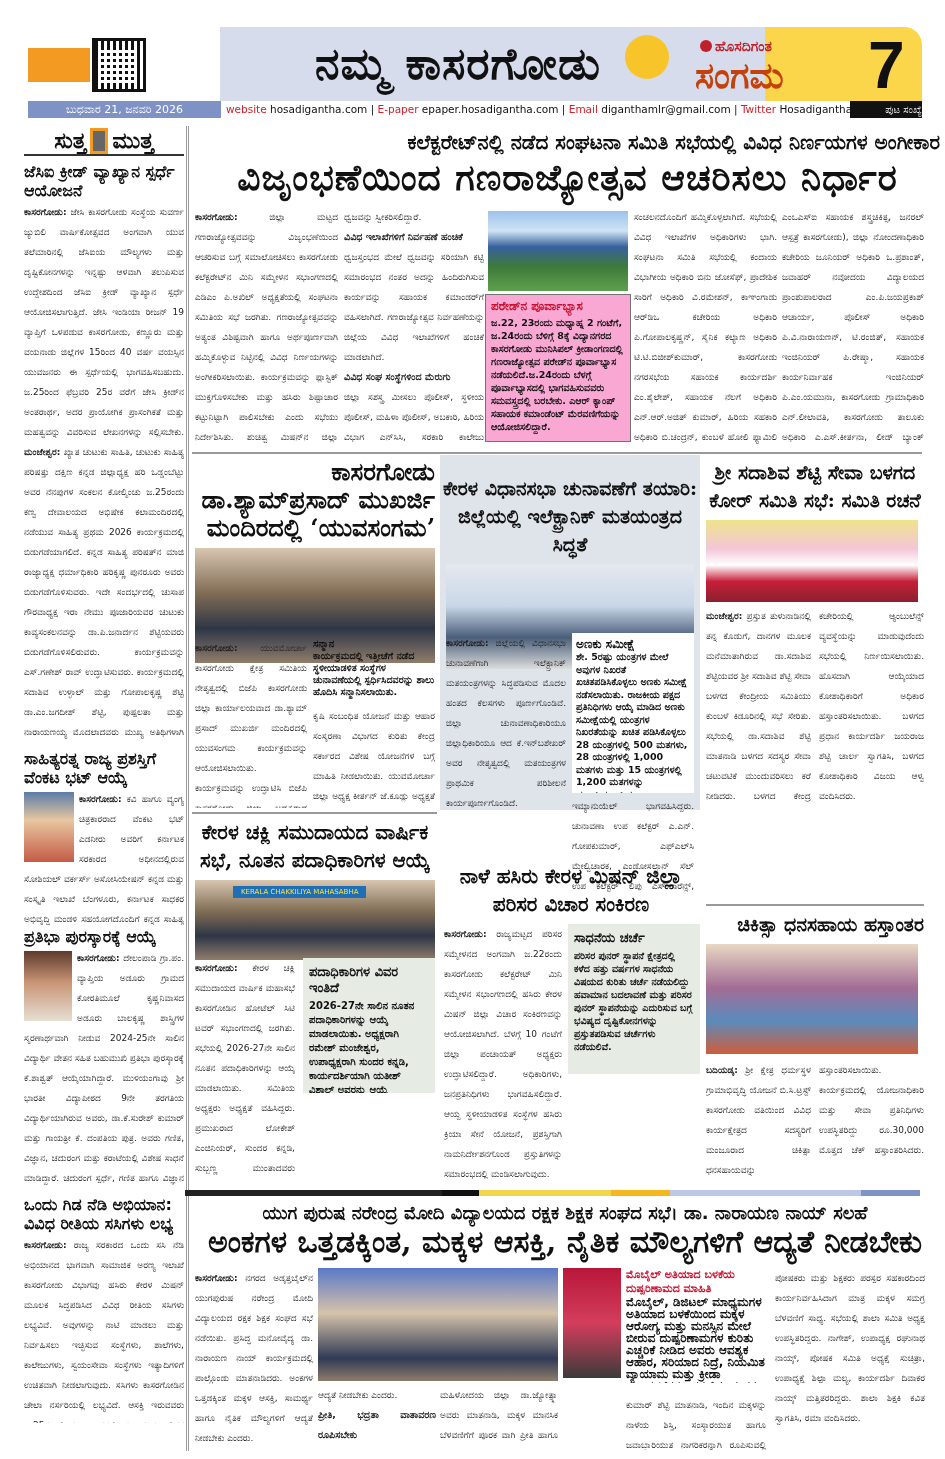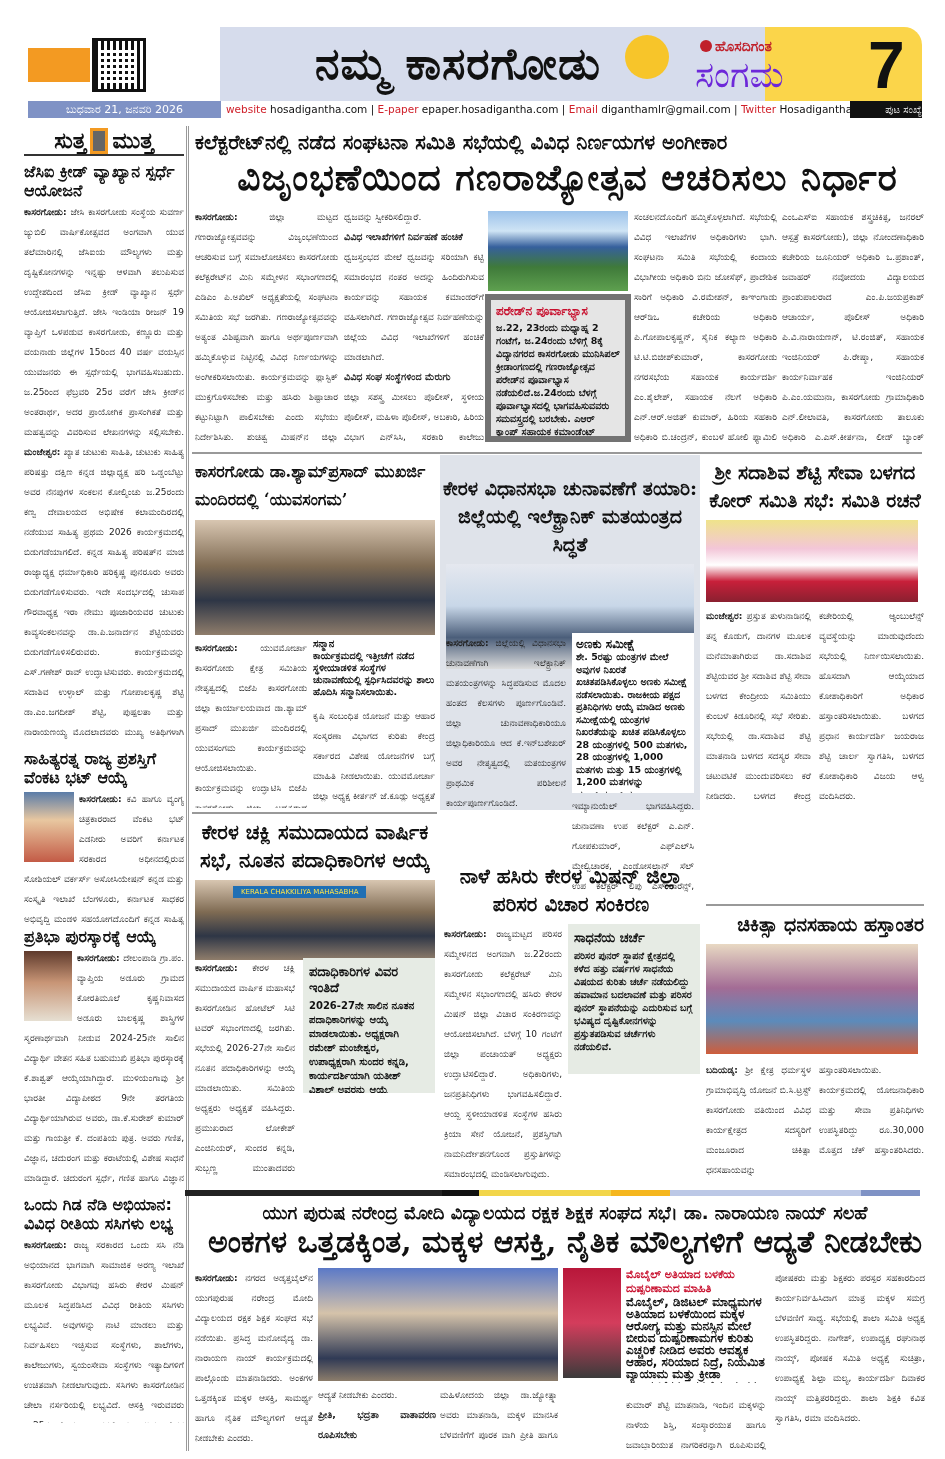--- a/index.html
+++ b/index.html
@@ -12,39 +12,39 @@
  repeating-linear-gradient(90deg,#111 0 3px,#fff 3px 6px),#fff;border:3px solid #111}
 .qr::after{content:"";position:absolute;inset:6px;background:repeating-linear-gradient(0deg,#fff 0 3px,transparent 3px 6px)}
 .qr-text{left:160px;top:38px;width:150px;font-size:10.5px;line-height:13px;font-family:"DejaVu Serif",serif}
 .qr-text div:first-child{font-size:9px}
 .mast-bg{left:220px;top:27px;width:670px;height:74px;background:#d6dcec;border-radius:0 0 0 0}
 .mast-yellow{left:765px;top:27px;width:157px;height:74px;background:#fbd54a;border-radius:0 18px 0 0}
 .sun{left:625px;top:35px;width:44px;height:44px;border-radius:50%;background:#f7c52a}
 .title{left:315px;top:38px;font-size:44px;font-weight:900;letter-spacing:1px;font-family:"DejaVu Serif",serif}
 .brand-top{left:700px;top:38px;font-size:14px;font-weight:bold;color:#c0202a}
 .brand-top .dot{display:inline-block;width:12px;height:12px;border-radius:50%;background:#c0202a;vertical-align:-1px;margin-right:3px}
-.brand-main{left:695px;top:54px;font-size:36px;font-weight:400;color:#6d28d9;font-family:"DejaVu Serif",serif}
+.brand-main{left:695px;top:54px;font-size:36px;font-weight:700;color:#c2410c;font-family:"DejaVu Serif",serif}
 .page-no{left:868px;top:30px;font-size:66px;font-weight:900;font-family:"Liberation Sans",sans-serif;line-height:70px}
 .datebar{left:28px;top:101px;width:193px;height:17px;background:#7f92c5;color:#fff;font-size:11px;text-align:center;line-height:17px}
 .linkbar{left:221px;top:101px;width:520px;height:17px;font-size:10.5px;line-height:17px;padding-left:5px;white-space:nowrap}
 .linkbar .r{color:#d0202a}
 .pages-tag{left:850px;top:101px;width:72px;height:17px;background:#111;color:#fff;font-size:10px;text-align:right;line-height:17px}
 
 .col-rule{background:#999}
 .sidebar{left:24px;top:126px;width:160px}
 .sutta{font-size:22px;font-weight:bold;text-align:center;height:30px;line-height:30px;border-bottom:2px solid #333;margin-bottom:4px;position:relative}
 .sutta .door{display:inline-block;width:18px;height:26px;border:3px solid #f39a22;background:#666;vertical-align:-6px;margin:0 4px}
 .h-side{font-size:16px;font-weight:900;line-height:19px;margin:2px 0}
 .body-txt{font-size:9px;line-height:20px;color:#222;text-align:justify}
 .body-txt b{font-weight:bold}
 .pic{background:linear-gradient(135deg,#c9a07d,#7a5a46 60%,#d7c2a6)}
 
-.lead-kicker{left:195px;top:130px;width:745px;text-align:left;font-size:20px;font-weight:900}
+.lead-kicker{left:195px;top:130px;width:745px;text-align:right;font-size:20px;font-weight:900}
 .lead-head{left:195px;top:156px;width:745px;text-align:center;font-size:36px;font-weight:900;font-family:"DejaVu Serif",serif;letter-spacing:1px}
-.boxed{border:6px solid #737373;background:#e5e5e5}
+.boxed{border:1px solid #737373;background:#f9a8d4}
 .red-head{color:#c8102e;font-weight:900}
 .grey-panel{background:#dfe3ea}
 .h-sec{font-size:22px;font-weight:900;font-family:"DejaVu Serif",serif;line-height:28px}
 .photo{background:linear-gradient(160deg,#7d8fa8 0%,#b6a28a 40%,#3b3b3b 75%,#c9b6a0 100%)}
 .photo.bld{background:linear-gradient(180deg,#9cc2ea 0%,#cfe4f5 25%,#36609d 45%,#3f7a3a 70%,#5ea04f 100%)}
 .photo.hall{background:linear-gradient(180deg,#e5e8ef 0%,#c8d7e8 40%,#4b5e7a 70%,#dcdcdc 100%)}
 .photo.stage{background:linear-gradient(180deg,#efe38b 0%,#f3c6d8 35%,#ffffff 55%,#c8203a 75%,#8a2030 100%)}
 .photo.red{background:linear-gradient(180deg,#b8173a 0%,#d43d5c 50%,#3b3b3b 100%)}
 .photo.group{background:linear-gradient(180deg,#d8c6b1 0%,#7f6b53 40%,#2e3646 70%,#8f7d6b 100%)}
 .photo.med{background:linear-gradient(180deg,#e8d9c3 0%,#a36c95 40%,#5b8bbb 70%,#cf5d3b 100%)}
@@ -125,21 +125,21 @@
 <div class="abs photo bld" style="left:488px;top:211px;width:140px;height:80px"></div>
 <div class="abs boxed" style="left:485px;top:294px;width:146px;height:148px;padding:4px 5px;overflow:hidden">
   <div class="red-head" style="font-size:12px;margin-bottom:3px">ಪರೇಡ್‌ನ ಪೂರ್ವಾಭ್ಯಾಸ</div>
   <div style="font-size:9.5px;line-height:13px;font-weight:bold">ಜ.22, 23ರಂದು ಮಧ್ಯಾಹ್ನ 2 ಗಂಟೆಗೆ, ಜ.24ರಂದು ಬೆಳಿಗ್ಗೆ 8ಕ್ಕೆ ವಿದ್ಯಾನಗರದ ಕಾಸರಗೋಡು ಮುನಿಸಿಪಲ್ ಕ್ರೀಡಾಂಗಣದಲ್ಲಿ ಗಣರಾಜ್ಯೋತ್ಸವ ಪರೇಡ್‌ನ ಪೂರ್ವಾಭ್ಯಾಸ ನಡೆಯಲಿದೆ.ಜ.24ರಂದು ಬೆಳಗ್ಗೆ ಪೂರ್ವಾಭ್ಯಾಸದಲ್ಲಿ ಭಾಗವಹಿಸುವವರು ಸಮವಸ್ತ್ರದಲ್ಲಿ ಬರಬೇಕು. ಎಆರ್ ಕ್ಯಾಂಪ್ ಸಹಾಯಕ ಕಮಾಂಡೆಂಟ್ ಮೆರವಣಿಗೆಯನ್ನು ಆಯೋಜಿಸಲಿದ್ದಾರೆ.</div>
 </div>
 <div class="abs body-txt" style="left:634px;top:207px;width:143px;height:238px;overflow:hidden">ಸಂಚಲನದೊಂದಿಗೆ ಹಮ್ಮಿಕೊಳ್ಳಲಾಗಿದೆ. ಸಭೆಯಲ್ಲಿ ವಿವಿಧ ಇಲಾಖೆಗಳ ಅಧಿಕಾರಿಗಳು ಭಾಗಿ. ಸಂಘಟನಾ ಸಮಿತಿ ಸಭೆಯಲ್ಲಿ ಕಂದಾಯ ವಿಭಾಗೀಯ ಅಧಿಕಾರಿ ಬಿನು ಜೋಸೆಫ್, ಪ್ರಾದೇಶಿಕ ಸಾರಿಗೆ ಅಧಿಕಾರಿ ವಿ.ರಮೇಶನ್, ಕಾಞಂಗಾಡು ಆರ್‌ಡಿಒ ಕಚೇರಿಯ ಅಧಿಕಾರಿ ಪಿ.ಗೋಪಾಲಕೃಷ್ಣನ್, ಸೈನಿಕ ಕಲ್ಯಾಣ ಅಧಿಕಾರಿ ಟಿ.ಟಿ.ಬಿಜೀಶ್‌ಕುಮಾರ್, ಕಾಸರಗೋಡು ನಗರಸಭೆಯ ಸಹಾಯಕ ಕಾರ್ಯದರ್ಶಿ ಎಂ.ಶೈಲೇಶ್, ಸಹಾಯಕ ನೆಲಗೆ ಅಧಿಕಾರಿ ಎನ್.ಆರ್.ಅಜಿತ್ ಕುಮಾರ್, ಹಿರಿಯ ಸಹಕಾರಿ ಅಧಿಕಾರಿ ಬಿ.ಚಂದ್ರನ್, ಕುಂಬಳೆ ಹೋಲಿ ಫ್ಯಾಮಿಲಿ ಶಾಲೆಯ ಅರುಣ್ ಕ್ಯಾಸ್ತ್ರ, ಜಿಲ್ಲಾ ಸರಬರಾಜು ಅಧಿಕಾರಿ ಕೆ.ಎನ್.ಬಿಂದು, ನೆಹರೂ ಕಲಾ ಮತ್ತು ವಿಜ್ಞಾನ ಕಾಲೇಜಿನ ಸಹಾಯಕ ಪ್ರಾಧ್ಯಾಪಕ ಡಾ.ಕೆ.ಸುಬ್ರಹ್ಮಣ್ಯ ಪ್ರಸಾದ್, ಜಿಲ್ಲಾ ಪಂಚಾಯತ್ ಅಧಿಕಾರಿ ಎಂ.ವಿ.ರಾಧಾಕೃಷ್ಣನ್, ಅಂತರಿಕ ಜಾಗೃತ ವಿಭಾಗದ ಅಧಿಕಾರಿ ಕೆ.ಅಭಿಲಾಷ್, ವಿ.ಪಿ.ಬಾಬು (ಕೆಡಬ್ಲ್ಯುಎ ರಸ್ತೆ ವಿಭಾಗ), ಎಂ.ಸುಜಿತ್ ಕುಮಾರ್ (ಕೆಡಬ್ಲ್ಯುಎ ಇಲೆಕ್ಟ್ರಿಕಲ್ ವಿಭಾಗ), ಡಾ.ಶೀಜಾ ವರ್ಗೀಸ್ (ಆರ್</div>
 <div class="abs body-txt" style="left:782px;top:207px;width:142px;height:238px;overflow:hidden">ಎಂಒಎಸ್ಐ ಸಹಾಯಕ ಶಸ್ತ್ರಚಿಕಿತ್ಸ, ಜನರಲ್ ಆಸ್ಪತ್ರೆ ಕಾಸರಗೋಡು), ಜಿಲ್ಲಾ ನೋಂದಣಾಧಿಕಾರಿ ಕಚೇರಿಯ ಜೂನಿಯರ್ ಅಧಿಕಾರಿ ಒ.ಪ್ರಶಾಂತ್, ಜವಾಹರ್ ನವೋದಯ ವಿದ್ಯಾಲಯದ ಪ್ರಾಂಶುಪಾಲರಾದ ಎಂ.ಪಿ.ಜಯಪ್ರಕಾಶ್ ಆಚಾರ್ಯ, ಪೊಲೀಸ್ ಅಧಿಕಾರಿ ಪಿ.ವಿ.ನಾರಾಯಣನ್, ಟಿ.ರಂಜಿತ್, ಸಹಾಯಕ ಇಂಜಿನಿಯರ್ ಪಿ.ರೇಷ್ಮಾ, ಸಹಾಯಕ ಕಾರ್ಯನಿರ್ವಾಹಕ ಇಂಜಿನಿಯರ್ ಪಿ.ಎಂ.ಯಮುನಾ, ಕಾಸರಗೋಡು ಗ್ರಾಮಾಧಿಕಾರಿ ಎನ್.ಲೀಲಾವತಿ, ಕಾಸರಗೋಡು ತಾಲೂಕು ಅಧಿಕಾರಿ ಎ.ಎಸ್.ಕೀರ್ತನಾ, ಲೀಡ್ ಬ್ಯಾಂಕ್ ಜಿಲ್ಲಾ ವ್ಯವಸ್ಥಾಪಕ ಎಸ್.ಶಿದ್ದೀಶ್, ಕಾಲೇಜು ಎನ್‌ಸಿಸಿ ಅಧಿಕಾರಿ ಕೆ.ಲಕ್ಷ್ಮಿ, ಡಿಡಿಇ ಕಚೇರಿಯ ಜೂನಿಯರ್ ಸೂಪರಿಂಟೆಂಡೆಂಟ್ ಮಧುಸೂದನನ್, ಅಬಕಾರಿ ವಿಭಾಗದ ಕಚೇರಿ ವ್ಯವಸ್ಥಾಪಕ ಎಂ.ದಿಲೀಪ್, ಕೆಡಬ್ಲ್ಯುಎ ಇಲೆಕ್ಟ್ರಿಕಲ್ ಸಹಾಯಕ ಇಂಜಿನಿಯರ್ ಒ.ಪಿ.ಶಿವದಾಸನ್, ಕಲೆಕ್ಟರೇಟ್ ಡಿ ವಿಭಾಗದ ಜೂನಿಯರ್ ಸೂಪರಿಂಟೆಂಡೆಂಟ್ ಎನ್.ಕೆ. ಬೋಜೇಶ್ ಮತ್ತಿತರರು ಭಾಗವಹಿಸಿದ್ದರು.</div>
 <div class="abs" style="left:192px;top:452px;width:730px;height:2px;background:#999"></div>
 
 <div class="abs" style="left:195px;top:458px;width:240px;height:355px">
-  <div class="h-sec" style="text-align:left;font-size:16px">ಕಾಸರಗೋಡು ಡಾ.ಶ್ಯಾಮ್‌ಪ್ರಸಾದ್ ಮುಖರ್ಜಿ ಮಂದಿರದಲ್ಲಿ ‘ಯುವಸಂಗಮ’</div>
+  <div class="h-sec" style="text-align:right;font-size:24px">ಕಾಸರಗೋಡು ಡಾ.ಶ್ಯಾಮ್‌ಪ್ರಸಾದ್ ಮುಖರ್ಜಿ ಮಂದಿರದಲ್ಲಿ ‘ಯುವಸಂಗಮ’</div>
   <div class="photo group" style="width:240px;height:115px;margin-top:6px"></div>
   <div class="body-txt" style="position:absolute;left:0;top:180px;width:112px;height:170px;overflow:hidden"><b>ಕಾಸರಗೋಡು:</b> <span>ಯುವಮೋರ್ಚಾ ಕಾಸರಗೋಡು ಕ್ಷೇತ್ರ ಸಮಿತಿಯ ನೇತೃತ್ವದಲ್ಲಿ ಬಿಜೆಪಿ ಕಾಸರಗೋಡು ಜಿಲ್ಲಾ ಕಾರ್ಯಾಲಯವಾದ ಡಾ.ಶ್ಯಾಮ್ ಪ್ರಸಾದ್ ಮುಖರ್ಜಿ ಮಂದಿರದಲ್ಲಿ ಯುವಸಂಗಮ ಕಾರ್ಯಕ್ರಮವನ್ನು ಆಯೋಜಿಸಲಾಯಿತು. ಕಾರ್ಯಕ್ರಮವನ್ನು ಉದ್ಘಾಟಿಸಿ ಬಿಜೆಪಿ ಕಾಸರಗೋಡು ಜಿಲ್ಲಾ ಅಧ್ಯಕ್ಷರಾದ ಎಂ.ಎಲ್.ಅಶ್ವಿನಿ ಮಾತನಾಡಿದರು. ನರೇಂದ್ರ ಮೋದಿ ಸರಕಾರದ ಕಾರ್ಯಕ್ರಮಗಳನ್ನು ಸಾರ್ವಜನಿಕರಿಗೆ ತಲುಪಿಸುವ ಕಾರ್ಯ ಯುವಕರಿಂದ ಆಗಬೇಕು. ಉದ್ಯೋಗಾವಕಾಶಗಳು, ವಿದೇಶ ವ್ಯಾಸಂಗ ಕುರಿತು ಮಾಹಿತಿ ನೀಡಲಾಯಿತು.</span></div>
   <div style="position:absolute;left:118px;top:180px;width:122px;height:62px;overflow:hidden">
     <div style="font-size:10px;font-weight:900">ಸನ್ಮಾನ</div>
     <div style="font-size:9.5px;font-weight:bold;line-height:12px">ಕಾರ್ಯಕ್ರಮದಲ್ಲಿ ಇತ್ತೀಚೆಗೆ ನಡೆದ ಸ್ಥಳೀಯಾಡಳಿತ ಸಂಸ್ಥೆಗಳ ಚುನಾವಣೆಯಲ್ಲಿ ಸ್ಪರ್ಧಿಸಿದವರನ್ನು ಶಾಲು ಹೊದಿಸಿ ಸನ್ಮಾನಿಸಲಾಯಿತು.</div>
   </div>
   <div class="body-txt" style="position:absolute;left:118px;top:248px;width:122px;height:100px;overflow:hidden">ಕೃಷಿ ಸಂಬಂಧಿತ ಯೋಜನೆ ಮತ್ತು ಆಹಾರ ಸಂಸ್ಕರಣಾ ವಿಭಾಗದ ಕುರಿತು ಕೇಂದ್ರ ಸರ್ಕಾರದ ವಿಶೇಷ ಯೋಜನೆಗಳ ಬಗ್ಗೆ ಮಾಹಿತಿ ನೀಡಲಾಯಿತು. ಯುವಮೋರ್ಚಾ ಜಿಲ್ಲಾ ಅಧ್ಯಕ್ಷ ಕೀರ್ತನ್ ಜೆ.ಕೂಡ್ಲು ಅಧ್ಯಕ್ಷತೆ ವಹಿಸಿದ್ದರು. ಕಾರ್ಯದರ್ಶಿಗಳಾದ ವಿಪಿನ್ ಮತ್ತಿತರರು ಮಾತನಾಡಿದರು.</div>
 </div>
 
 <div class="abs grey-panel" style="left:440px;top:455px;width:260px;height:355px">

